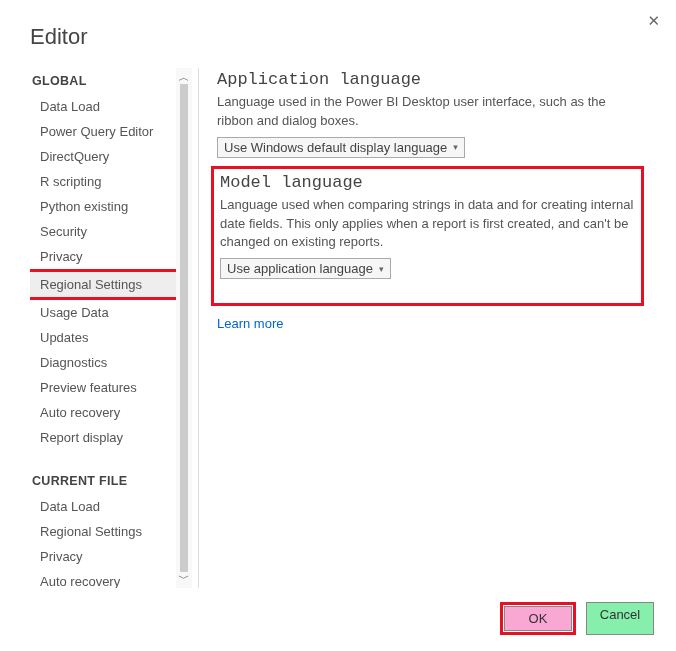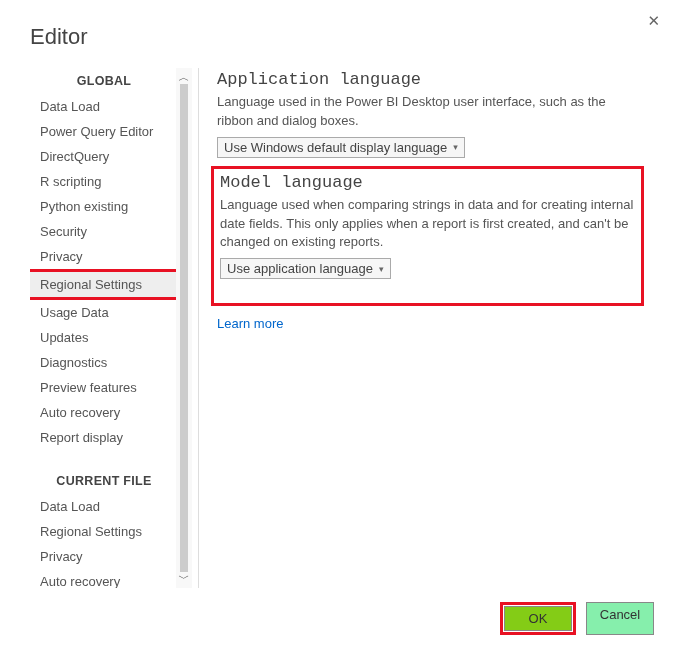--- a/index.html
+++ b/index.html
@@ -48,21 +48,20 @@
   .sidebar {
     width: 146px;
     overflow: hidden;
   }
   .cat-header {
     font-weight: 600;
     color: #444;
     font-size: 12.5px;
     margin: 6px 0 6px 2px;
     letter-spacing: 0.3px;
-    text-align: center;
   }
   .cat-header.second { margin-top: 24px; }
   .nav-item {
     padding: 5px 0 5px 10px;
     color: #555;
     font-size: 13px;
     cursor: pointer;
   }
   .nav-item.selected {
     background: #eee;
@@ -157,21 +156,21 @@
   .btn {
     min-width: 68px;
     padding: 4px 10px;
     border: 1px solid #888;
     background: #86efac;
     font-size: 13px;
     text-align: center;
     cursor: pointer;
   }
   .btn.ok {
-    background: #84cc16;
+    background: #f9a8d4;
     border-color: #888;
   }
   .ok-wrap {
     border: 3px solid #e81123;
     padding: 1px;
     display: inline-block;
   }
 </style>
 </head>
 <body>

